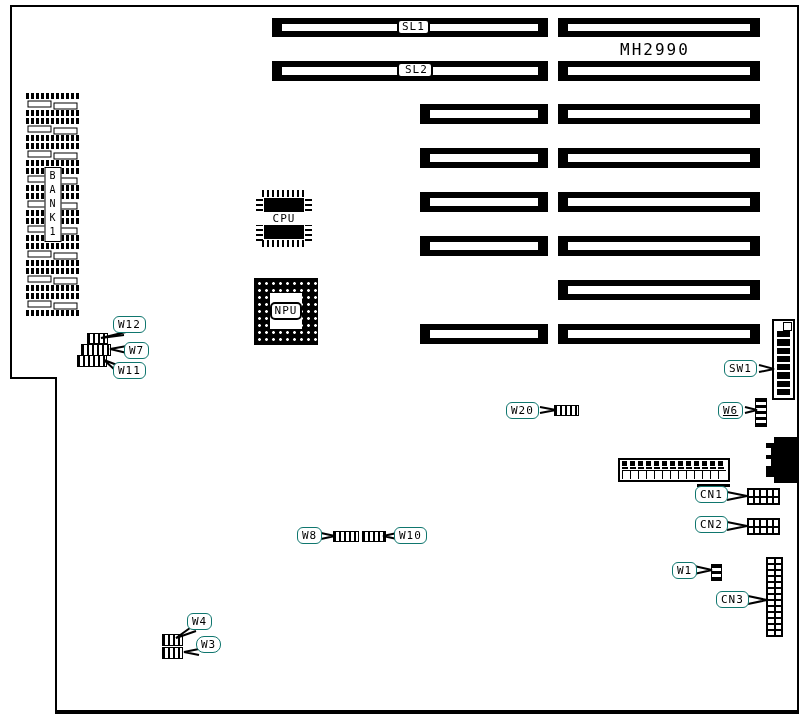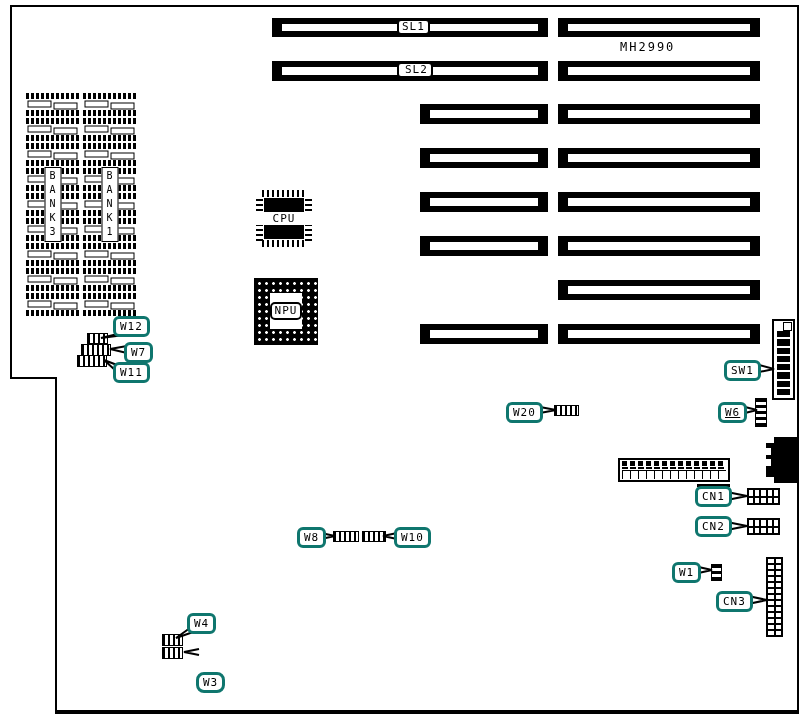--- a/index.html
+++ b/index.html
@@ -4,21 +4,21 @@
 <style>
   html,body{margin:0;padding:0;background:#fff;}
   #canvas{position:relative;width:803px;height:721px;background:#fff;
           font-family:"DejaVu Sans Mono",monospace;color:#000;overflow:hidden;}
   
   .edge{position:absolute;background:#000;}
   
   .slot{position:absolute;background:#000;}
   .slot::after{content:'';position:absolute;left:10px;right:10px;top:6px;bottom:6px;background:#fff;}
   
-  .callout{position:absolute;background:#fff;border:3px solid #0f766e;border-radius:6px;
+  .callout{position:absolute;background:#fff;border:1px solid #0f766e;border-radius:6px;
            font-size:11px;letter-spacing:1px;line-height:13px;padding:1px 4px;
            display:flex;align-items:center;justify-content:center;white-space:nowrap;z-index:6;}
   .slotlab{position:absolute;background:#fff;border:2px solid #000;border-radius:4px;
            font-size:11px;letter-spacing:1px;line-height:12px;padding:0 3px;z-index:6;}
   
   .jmpH{position:absolute;border:1px solid #000;
         background:repeating-linear-gradient(90deg,#000 0 2px,#fff 2px 5px);z-index:3;}
   .jmpV{position:absolute;border:1px solid #000;
         background:repeating-linear-gradient(0deg,#000 0 3px,#fff 3px 6px);z-index:3;}
   
@@ -39,21 +39,21 @@
   .npu .nlab{border:2px solid #000;border-radius:5px;font-size:11px;letter-spacing:1px;
              padding:1px 3px;line-height:12px;background:#fff;}
   
   .banks{position:absolute;left:26px;top:93px;width:224px;height:223px;display:flex;gap:4px;z-index:1;}
   .bank{position:relative;width:53px;height:223px;}
   .banklab{position:absolute;left:50%;transform:translateX(-50%);top:74px;width:15px;height:73px;
            background:#fff;border:1px solid #000;z-index:2;display:flex;justify-content:center;}
   .banklab span{display:block;width:8px;font-size:10px;line-height:14px;word-break:break-all;
                 text-align:center;padding-top:1px;}
   
-  .model{position:absolute;left:620px;top:40px;font-size:12px;letter-spacing:2px;z-index:2;}
+  .model{position:absolute;left:620px;top:40px;font-size:16px;letter-spacing:2px;z-index:2;}
   
   .pwr{position:absolute;left:618px;top:458px;width:112px;height:24px;border:2px solid #000;
        background:#fff;box-sizing:border-box;}
   .pwr .r1{margin:1px 2px 0;height:5px;background:repeating-linear-gradient(90deg,#000 0 5px,transparent 5px 8px);}
   .pwr .r2{margin:1px 2px;height:2px;background:repeating-linear-gradient(90deg,#000 0 6px,transparent 6px 8px);}
   .pwr .r3{margin:0 2px;height:8px;border-top:1px solid #000;
            background:repeating-linear-gradient(90deg,#000 0 1px,transparent 1px 8px);}
   
   .pingrid{position:absolute;background:#000;display:grid;gap:2px;padding:2px;box-sizing:border-box;z-index:3;}
   .pingrid i{background:#fff;display:block;}
@@ -106,28 +106,20 @@
   <div class="edge" style="left:10px;top:5px;width:2px;height:374px;"></div>
   <div class="edge" style="left:10px;top:377px;width:47px;height:2px;"></div>
   <div class="edge" style="left:55px;top:379px;width:2px;height:333px;"></div>
 
   <div class="banks">
     <div class="bank">
       <svg width="54" height="223">
           <rect width="54" height="223" fill="url(#chipPat)"></rect>
         </svg>
       <div class="banklab">
-          <span>BANK3</span>
-        </div>
-    </div>
-    <div class="bank">
-      <svg width="54" height="223">
-          <rect width="54" height="223" fill="url(#chipPat)"></rect>
-        </svg>
-      <div class="banklab">
           <span>BANK1</span>
         </div>
     </div>
   </div>
 
   <div class="cpu">
     <div class="pt" style="top:0;"></div>
     <div class="pt" style="bottom:0;"></div>
     <div class="pl" style="left:0;"></div>
     <div class="pl" style="right:0;"></div>
@@ -270,21 +262,21 @@
     </g>
   </svg>
 
   <div class="callout" style="left:113px;top:316px;">W12</div>
   <div class="callout" style="left:124px;top:342px;">W7</div>
   <div class="callout" style="left:113px;top:362px;">W11</div>
   <div class="callout" style="left:506px;top:402px;">W20</div>
   <div class="callout" style="left:297px;top:527px;">W8</div>
   <div class="callout" style="left:394px;top:527px;">W10</div>
   <div class="callout" style="left:187px;top:613px;">W4</div>
-  <div class="callout" style="left:196px;top:672px;border-radius:8px;">W3</div>
+  <div class="callout" style="left:196px;top:636px;border-radius:8px;">W3</div>
   <div class="callout" style="left:672px;top:562px;">W1</div>
   <div class="callout" style="left:724px;top:360px;">SW1</div>
   <div class="callout" style="left:718px;top:402px;text-decoration:underline;">W6</div>
   <div class="callout" style="left:695px;top:486px;">CN1</div>
   <div class="callout" style="left:695px;top:516px;">CN2</div>
   <div class="callout" style="left:716px;top:591px;">CN3</div>
 
 </div>
 
 </body></html>

